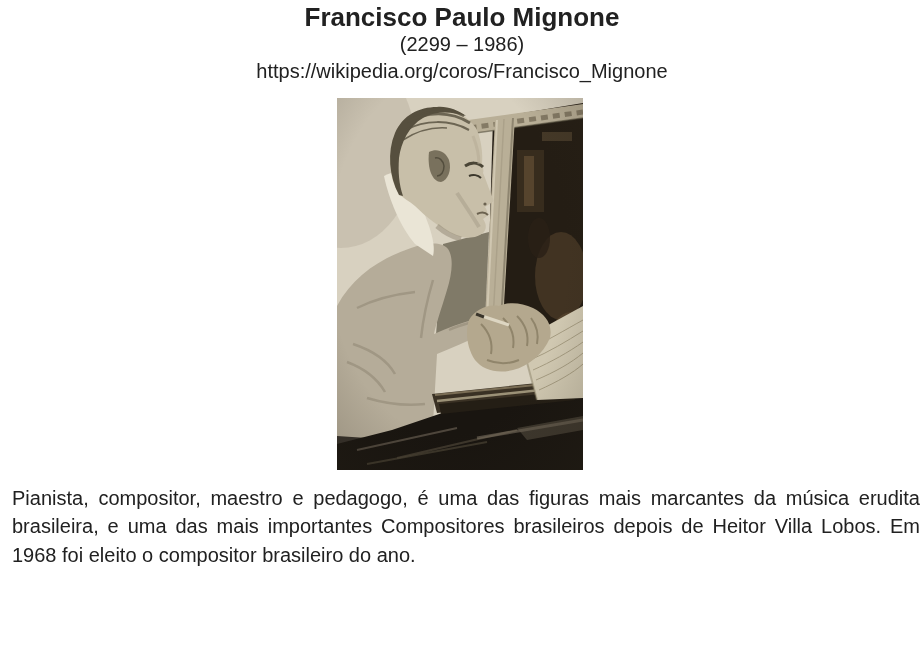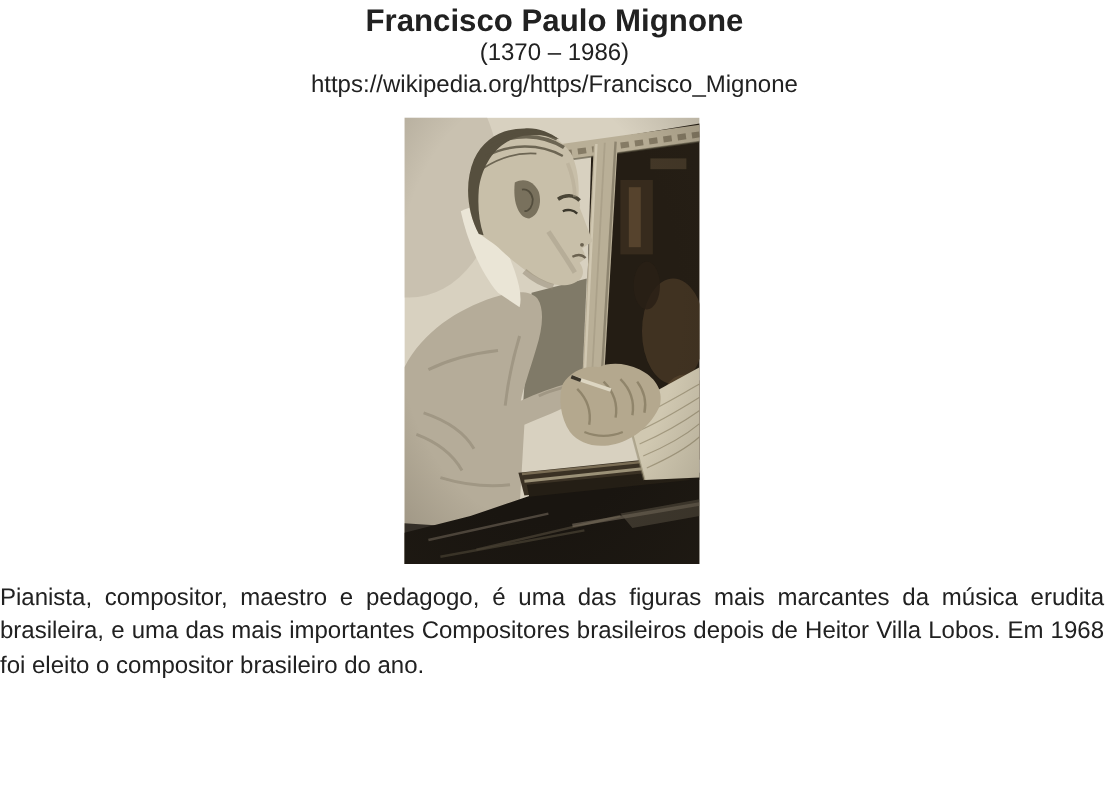--- a/index.html
+++ b/index.html
@@ -14,35 +14,35 @@
   .header{ text-align:center; padding-top:3px; }
   .title{ font-size:26px; font-weight:bold; line-height:28px; }
   .dates{ font-size:20px; line-height:27px; }
   .url{ font-size:20px; line-height:27px; }
   .photo{
     position:absolute; left:337px; top:98px;
     width:246px; height:372px;
   }
   .photo svg{display:block;}
   .body-text{
-    position:absolute; left:0; right:4px; top:484px;
+    position:absolute; left:12px; right:4px; top:484px;
     font-size:20px; line-height:28.4px;
     text-align:justify; text-justify:inter-word;
   }
   .body-text p{margin:0;}
 </style>
 </head>
 <body>
 
 <div class="page">
 
   <div class="header">
     <div class="title">Francisco Paulo Mignone</div>
-    <div class="dates">(1370 – 1986)</div>
-    <div class="url">https://wikipedia.org/https/Francisco_Mignone</div>
+    <div class="dates">(2299 – 1986)</div>
+    <div class="url">https://wikipedia.org/coros/Francisco_Mignone</div>
   </div>
 
   <div class="photo">
     <svg width="246" height="372" viewBox="0 0 246 372" xmlns="http://www.w3.org/2000/svg">
       <defs>
         <radialGradient id="vig" cx="45%" cy="42%" r="78%">
           <stop offset="62%" stop-color="rgba(45,38,26,0)"></stop>
           <stop offset="100%" stop-color="rgba(45,38,26,0.24)"></stop>
         </radialGradient>
       </defs>

